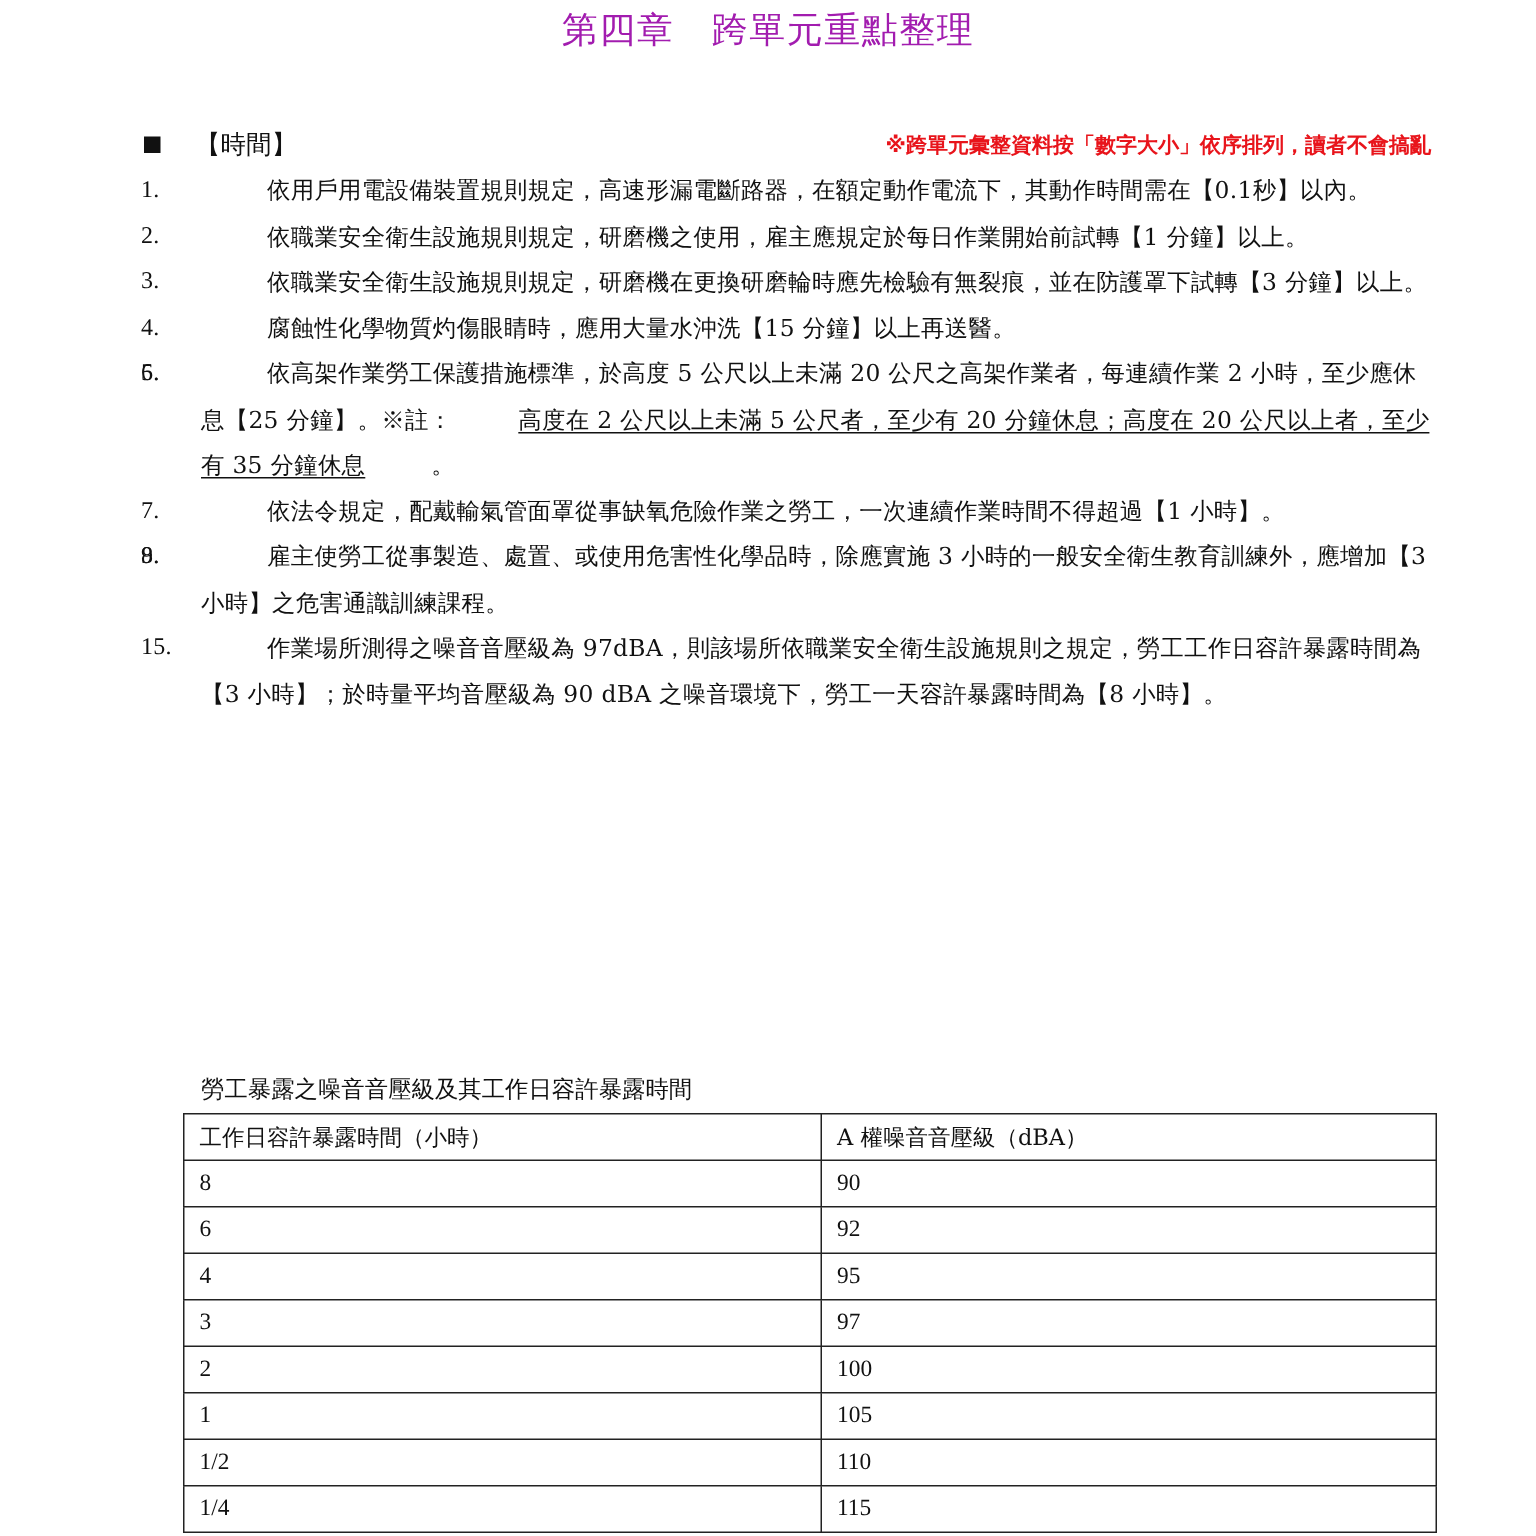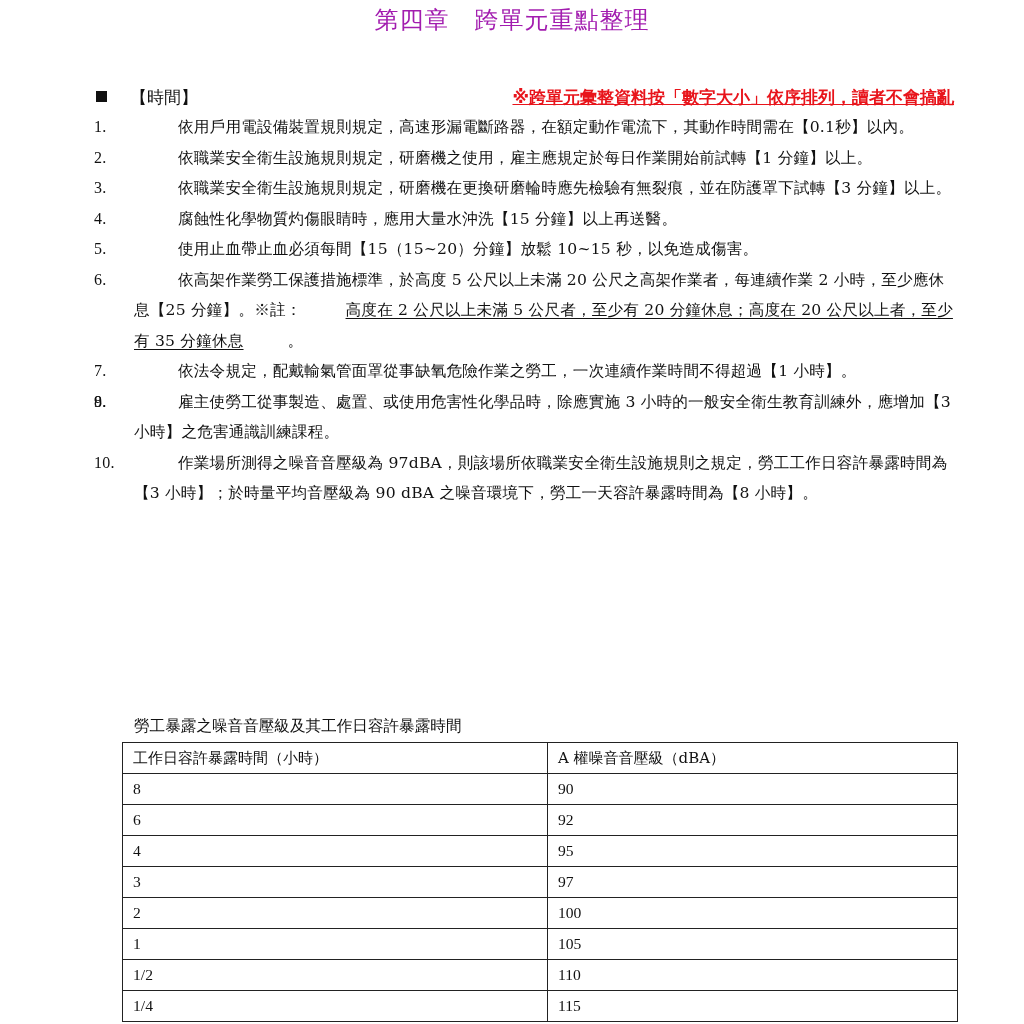--- a/index.html
+++ b/index.html
@@ -48,26 +48,25 @@
       left: 36px;
       top: 0;
       font-size: 17px;
       font-weight: normal;
       line-height: 26px;
     }
     .section-note {
       position: absolute;
       right: 0;
       top: 0;
-      font-size: 17px;
+      font-size: 14px;
       font-weight: bold;
       line-height: 26px;
       color: #e8141b;
       white-space: nowrap;
-      text-decoration: underline;
     }
     .items {
       position: absolute;
       top: 112px;
       left: 92px;
       width: 864px;
       margin: 0;
       padding: 0;
       list-style: none;
     }
@@ -137,39 +136,38 @@
   <li class="item">
     <span class="item-num">3.</span>
     <span class="item-text">依職業安全衛生設施規則規定，研磨機在更換研磨輪時應先檢驗有無裂痕，並在防護罩下試轉【3 分鐘】以上。</span>
   </li>
   <li class="item">
     <span class="item-num">4.</span>
     <span class="item-text">腐蝕性化學物質灼傷眼睛時，應用大量水沖洗【15 分鐘】以上再送醫。</span>
   </li>
   <li class="item">
     <span class="item-num">5.</span>
-    <span class="item-text">使用止血帶止血必須每間【15（15~20）分鐘】放鬆 10~15 秒，以免造成傷害。</span>
   </li>
   <li class="item">
     <span class="item-num">6.</span>
     <span class="item-text">依高架作業勞工保護措施標準，於高度 5 公尺以上未滿 20 公尺之高架作業者，每連續作業 2 小時，至少應休息【25 分鐘】。※註：</span><span class="item-text underlined">高度在 2 公尺以上未滿 5 公尺者，至少有 20 分鐘休息；高度在 20 公尺以上者，至少有 35 分鐘休息</span><span class="item-text">。</span>
   </li>
   <li class="item">
     <span class="item-num">7.</span>
     <span class="item-text">依法令規定，配戴輸氣管面罩從事缺氧危險作業之勞工，一次連續作業時間不得超過【1 小時】。</span>
   </li>
   <li class="item">
     <span class="item-num">8.</span>
   </li>
   <li class="item">
     <span class="item-num">9.</span>
     <span class="item-text">雇主使勞工從事製造、處置、或使用危害性化學品時，除應實施 3 小時的一般安全衛生教育訓練外，應增加【3 小時】之危害通識訓練課程。</span>
   </li>
   <li class="item">
-    <span class="item-num">10.</span>
+    <span class="item-num">15.</span>
     <span class="item-text">作業場所測得之噪音音壓級為 97dBA，則該場所依職業安全衛生設施規則之規定，勞工工作日容許暴露時間為【3 小時】；於時量平均音壓級為 90 dBA 之噪音環境下，勞工一天容許暴露時間為【8 小時】。</span>
   </li>
 </ol>
 
 <div class="table-caption">勞工暴露之噪音音壓級及其工作日容許暴露時間</div>
 
 <table class="exposure-table">
   <thead>
     <tr>
       <th class="col1">工作日容許暴露時間（小時）</th>

